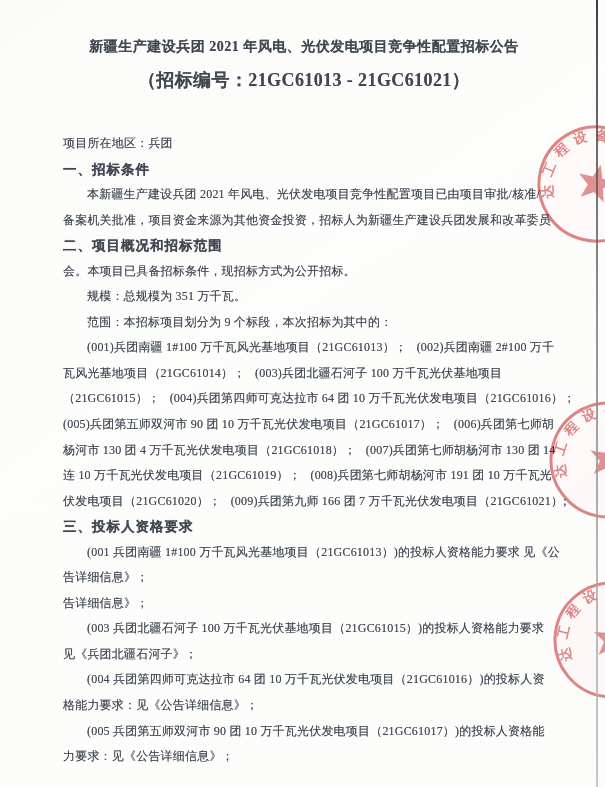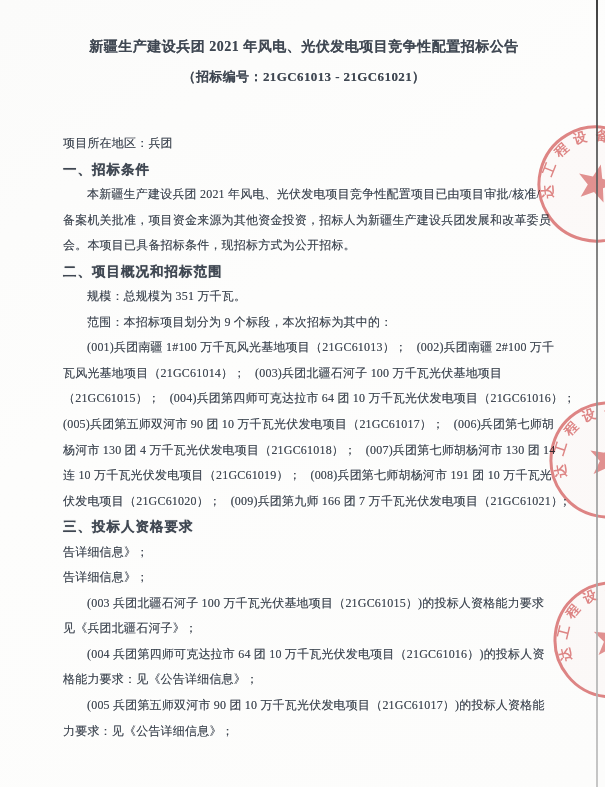--- a/index.html
+++ b/index.html
@@ -19,21 +19,21 @@
     position:absolute; top:38px; left:63px; width:482px;
     text-align:center;
     font-size:14px; font-weight:bold; letter-spacing:0.5px;
     color:var(--ink);
     text-shadow:0 0 0.6px rgba(63,71,82,0.65);
     white-space:pre;
   }
   .doc-subtitle {
     position:absolute; top:68px; left:63px; width:482px;
     text-align:center;
-    font-size:13px; font-weight:bold; letter-spacing:0.4px;
+    font-size:18px; font-weight:bold; letter-spacing:0.4px;
     color:var(--ink);
     text-shadow:0 0 0.6px rgba(63,71,82,0.6);
     white-space:pre;
   }
   .doc-body {
     position:absolute; top:131px; left:63px; width:490px;
   }
   .line {
     height:25.55px; line-height:25.55px;
     font-size:12px;
@@ -77,32 +77,33 @@
 <div class="page">
 
   <div class="doc-title">新疆生产建设兵团 2021 年风电、光伏发电项目竞争性配置招标公告</div>
   <div class="doc-subtitle">（招标编号：21GC61013 - 21GC61021）</div>
 
   <div class="doc-body">
       <div class="line plain">项目所在地区：兵团</div>
       <div class="line heading">一、招标条件</div>
       <div class="line indent">本新疆生产建设兵团 2021 年风电、光伏发电项目竞争性配置项目已由项目审批/核准/</div>
       <div class="line plain">备案机关批准，项目资金来源为其他资金投资，招标人为新疆生产建设兵团发展和改革委员</div>
+      <div class="line heading">二、项目概况和招标范围</div>
       <div class="line plain">会。本项目已具备招标条件，现招标方式为公开招标。</div>
-      <div class="line heading">二、项目概况和招标范围</div>
       <div class="line indent">规模：总规模为 351 万千瓦。</div>
       <div class="line indent">范围：本招标项目划分为 9 个标段，本次招标为其中的：</div>
       <div class="line indent">(001)兵团南疆 1#100 万千瓦风光基地项目（21GC61013）；   (002)兵团南疆 2#100 万千</div>
       <div class="line plain">瓦风光基地项目（21GC61014）；   (003)兵团北疆石河子 100 万千瓦光伏基地项目</div>
       <div class="line plain">（21GC61015）；   (004)兵团第四师可克达拉市 64 团 10 万千瓦光伏发电项目（21GC61016）；</div>
       <div class="line plain">(005)兵团第五师双河市 90 团 10 万千瓦光伏发电项目（21GC61017）；   (006)兵团第七师胡</div>
       <div class="line plain">杨河市 130 团 4 万千瓦光伏发电项目（21GC61018）；   (007)兵团第七师胡杨河市 130 团 14</div>
       <div class="line plain">连 10 万千瓦光伏发电项目（21GC61019）；   (008)兵团第七师胡杨河市 191 团 10 万千瓦光</div>
       <div class="line plain">伏发电项目（21GC61020）；   (009)兵团第九师 166 团 7 万千瓦光伏发电项目（21GC61021）;</div>
       <div class="line heading">三、投标人资格要求</div>
+      <div class="line indent">(001 兵团南疆 1#100 万千瓦风光基地项目（21GC61013）)的投标人资格能力要求 见《公</div>
       <div class="line plain">告详细信息》；</div>
       <div class="line plain">告详细信息》；</div>
       <div class="line indent">(003 兵团北疆石河子 100 万千瓦光伏基地项目（21GC61015）)的投标人资格能力要求</div>
       <div class="line plain">见《兵团北疆石河子》；</div>
       <div class="line indent">(004 兵团第四师可克达拉市 64 团 10 万千瓦光伏发电项目（21GC61016）)的投标人资</div>
       <div class="line plain">格能力要求：见《公告详细信息》；</div>
       <div class="line indent">(005 兵团第五师双河市 90 团 10 万千瓦光伏发电项目（21GC61017）)的投标人资格能</div>
       <div class="line plain">力要求：见《公告详细信息》；</div>
     </div>
 

